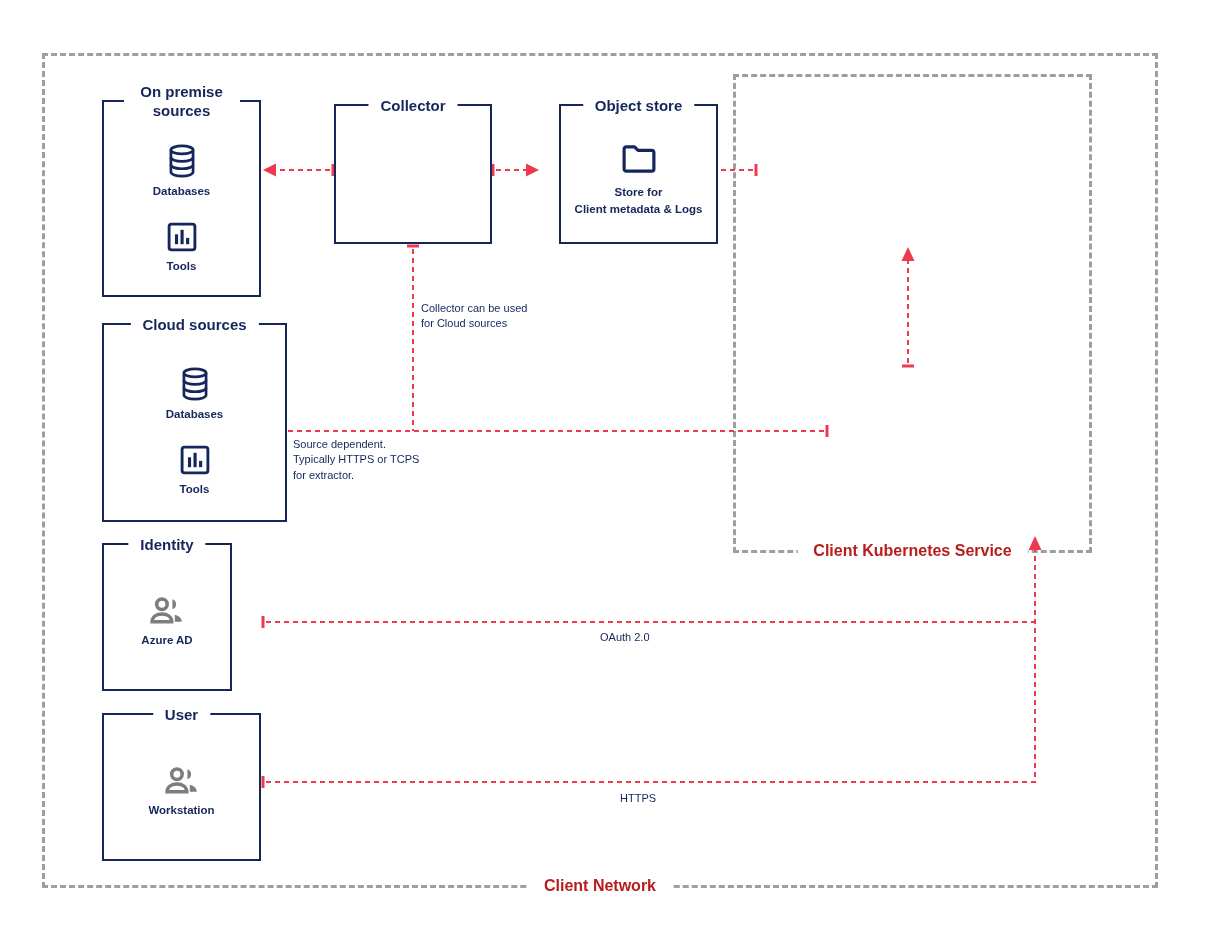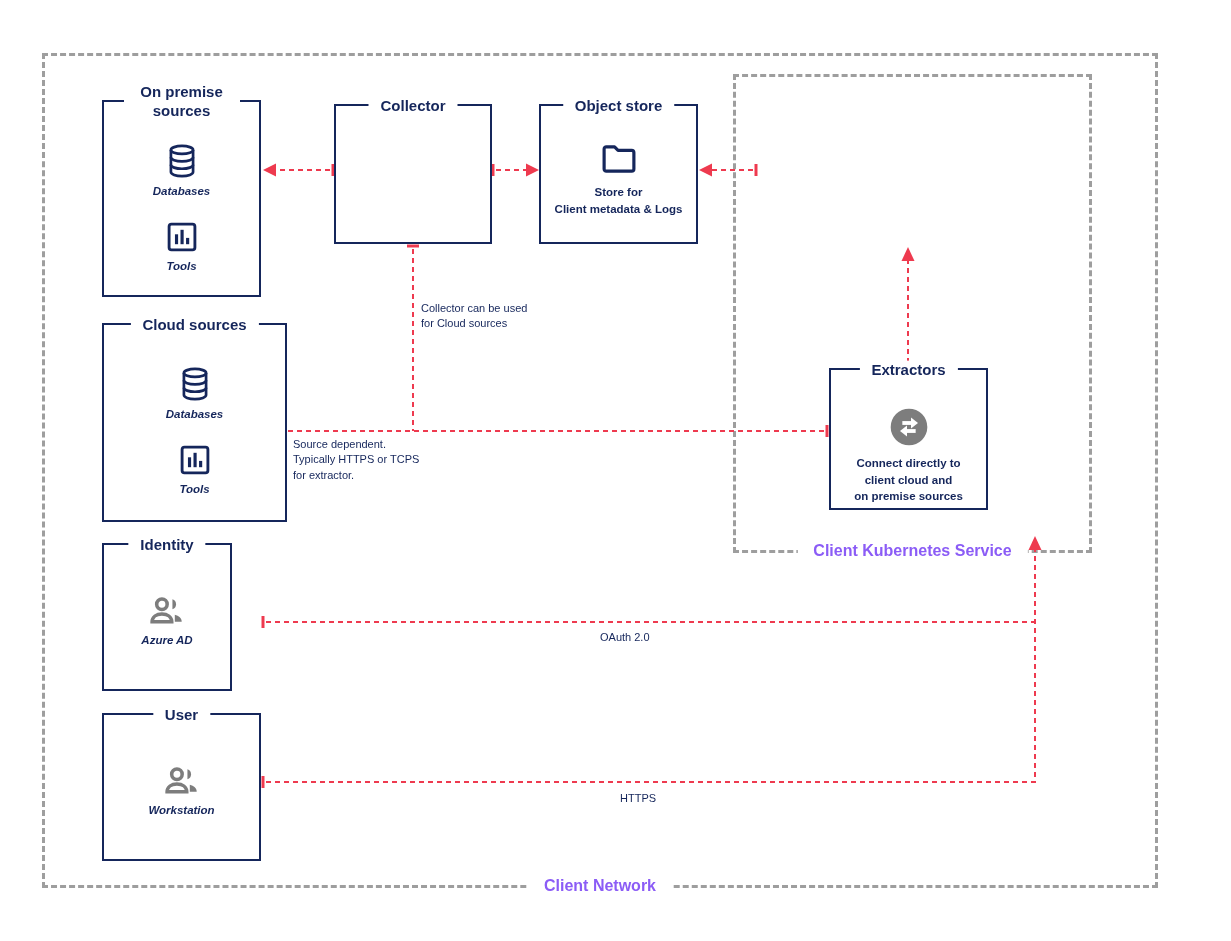--- a/index.html
+++ b/index.html
@@ -4,32 +4,32 @@
 <style>
   html,body { margin:0; padding:0; background:#fff; }
   .canvas {
     position:relative; width:1231px; height:941px; background:#fff;
     font-family:"Liberation Sans", sans-serif; color:#15265b; overflow:hidden;
   }
   
   .gframe { position:absolute; border:3px dashed #9e9e9e; box-sizing:border-box; background:transparent; }
   .gframe-label {
     position:absolute; bottom:0; left:50%; transform:translate(-50%,56%);
-    background:#fff; padding:0 16px; font-weight:700; font-size:16px; color:#8b5cf6; white-space:nowrap;
+    background:#fff; padding:0 16px; font-weight:700; font-size:16px; color:#b91c1c; white-space:nowrap;
   }
   
   .nbox { position:absolute; border:2px solid #15265b; background:#fff; box-sizing:border-box; }
   .nbox-title {
     position:absolute; top:0; left:50%; transform:translate(-50%,-50%);
     background:#fff; padding:0 12px; font-weight:700; font-size:15px; color:#15265b;
     white-space:nowrap; text-align:center; line-height:1.25;
   }
   .nbox-title.wrap { white-space:normal; width:92px; }
   .nbox-body { position:absolute; left:0; right:0; display:flex; flex-direction:column; align-items:center; }
-  .icon-label { font-weight:700; font-size:11.5px; color:#15265b; margin-top:5px;font-style:italic; }
+  .icon-label { font-weight:700; font-size:11.5px; color:#15265b; margin-top:5px; }
   .desc { font-weight:700; font-size:11.5px; color:#15265b; text-align:center; line-height:1.45; white-space:pre-line; margin-top:8px; }
   .note { position:absolute; font-weight:400; font-size:11px; color:#15265b; line-height:1.4; white-space:pre-line; }
   .gap22 { height:22px; }
   .wires { position:absolute; left:0; top:0; pointer-events:none; }
   .circle-icon { display:block; }
 </style>
 </head>
 <body>
 
 <div class="canvas">
@@ -120,47 +120,32 @@
         <rect x="14.7" y="12.6" width="2.1" height="4.2" fill="#15265b"></rect>
       </svg>
       <div class="icon-label">Tools</div>
     </div>
   </div>
 
   <div class="nbox" style="left:334px; top:104px; width:158px; height:140px;">
     <div class="nbox-title">Collector</div>
   </div>
 
-  <div class="nbox" style="left:539px; top:104px; width:159px; height:140px;">
+  <div class="nbox" style="left:559px; top:104px; width:159px; height:140px;">
     <div class="nbox-title">Object store</div>
     <div class="nbox-body" style="top:36px;">
       <svg class="circle-icon" width="38" height="34" viewBox="0 0 24 21">
         <path d="M2.6 4.2c0-.8.6-1.4 1.4-1.4h5.2l2.2 2.2h8.6c.8 0 1.4.6 1.4 1.4v10.4c0 .8-.6 1.4-1.4 1.4H4c-.8 0-1.4-.6-1.4-1.4z" fill="none" stroke="#15265b" stroke-width="2" stroke-linejoin="round"></path>
       </svg>
       <div class="desc">Store for
 Client metadata &amp; Logs</div>
     </div>
   </div>
 
 
-  <div class="nbox" style="left:829px; top:368px; width:159px; height:142px;">
-    <div class="nbox-title">Extractors</div>
-    <div class="nbox-body" style="top:37px;">
-      <svg class="circle-icon" width="40" height="40" viewBox="0 0 24 24">
-        <circle cx="12" cy="12" r="11" fill="#7d7d7d"></circle>
-        <path d="M8 9.6h5.4" stroke="#fff" stroke-width="2.3" fill="none"></path>
-        <polygon points="13.2,6.3 17.4,9.6 13.2,12.9" fill="#fff"></polygon>
-        <path d="M16 14.4h-5.4" stroke="#fff" stroke-width="2.3" fill="none"></path>
-        <polygon points="10.8,11.1 6.6,14.4 10.8,17.7" fill="#fff"></polygon>
-      </svg>
-      <div class="desc">Connect directly to
-client cloud and
-on premise sources</div>
-    </div>
-  </div>
 
   <div class="nbox" style="left:102px; top:543px; width:130px; height:148px;">
     <div class="nbox-title">Identity</div>
     <div class="nbox-body" style="top:48px;">
       <svg class="circle-icon" width="44" height="36" viewBox="0 0 26 20">
         <circle cx="10" cy="6" r="3.1" fill="none" stroke="#7d7d7d" stroke-width="2.1"></circle>
         <path d="M4.2 16.4c0-2.9 2.6-4.6 5.8-4.6s5.8 1.7 5.8 4.6z" fill="none" stroke="#7d7d7d" stroke-width="2.1"></path>
         <path d="M16.2 3.1a3.1 3.1 0 0 1 0 5.9z" fill="#7d7d7d"></path>
         <path d="M17.6 12.2c2.4.5 4.1 2 4.1 4.2h-4.1z" fill="#7d7d7d"></path>
       </svg>

